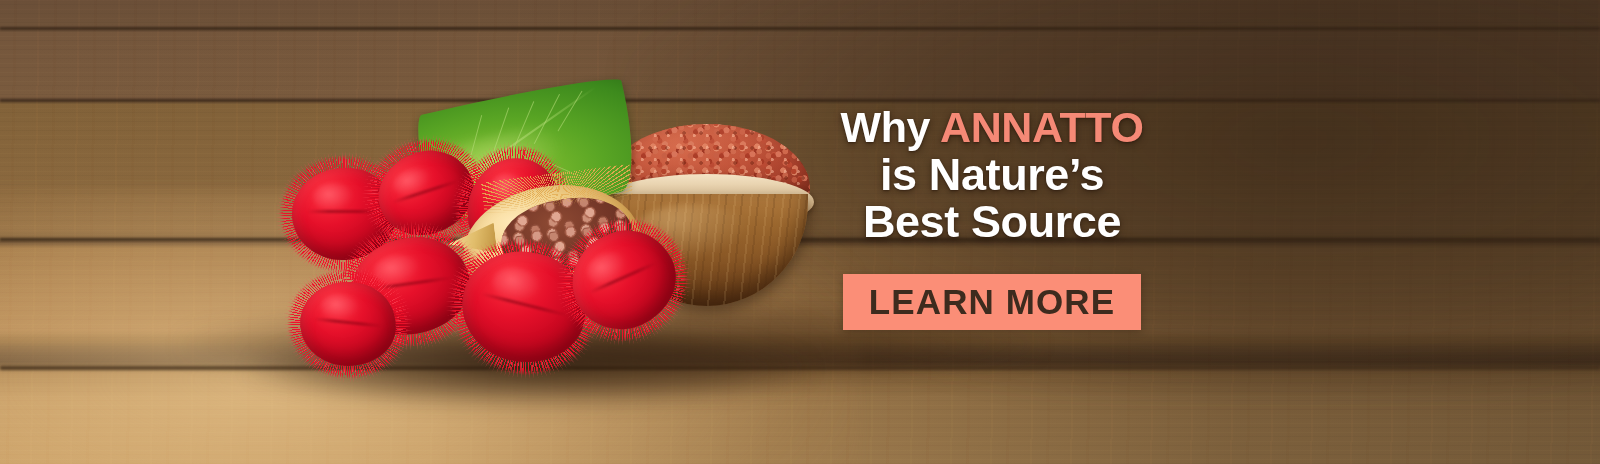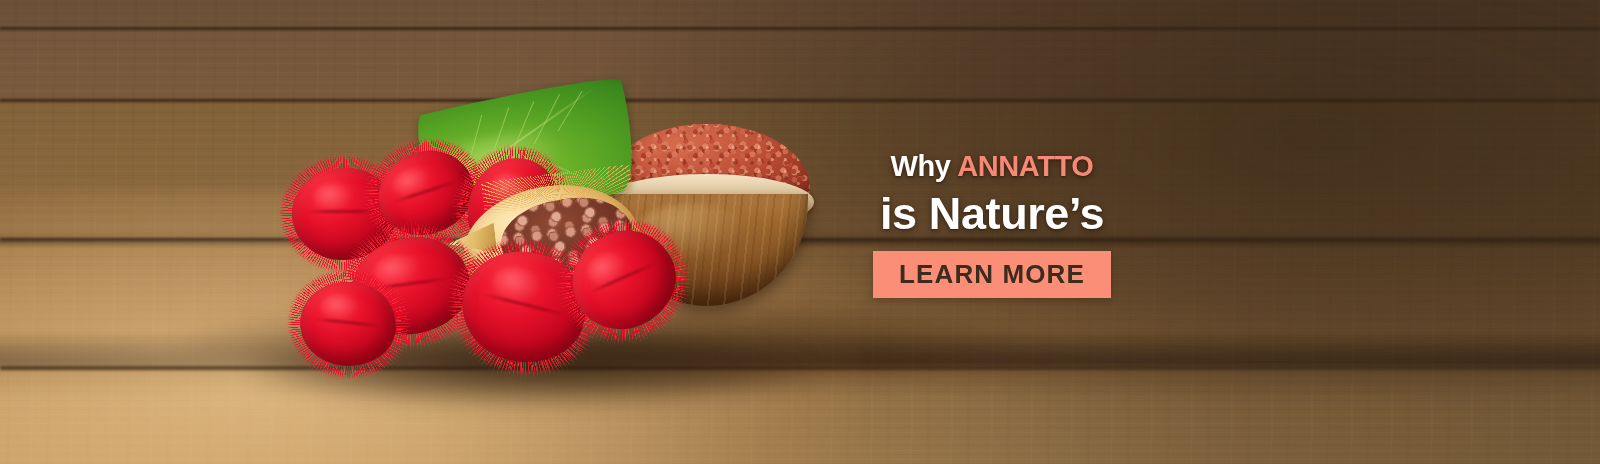--- a/index.html
+++ b/index.html
@@ -300,30 +300,30 @@
     color:#ffffff;
     font-weight:700;
     font-size:45px;
     line-height:47px;
     letter-spacing:-0.4px;
     text-shadow:0 2px 7px rgba(30,16,6,.52), 0 1px 2px rgba(30,16,6,.45);
     white-space:nowrap;
   }
   .headline .hl-accent{ color:#f58976; }
   .hl-line{display:block;}
-  .hl-line.l1{ font-size:29px;margin-top:39px; }
+  .hl-line.l1{ font-size:43px; }
 
   .cta{
     display:inline-block;
-    margin-top:14px;
+    margin-top:29px;
     padding:10px 26px 11px;
     background:#fb8e77;
     color:#3d2b1e;
     font-weight:700;
-    font-size:26px;
+    font-size:35px;
     line-height:1;
     letter-spacing:1.1px;
     border:0;
     cursor:pointer;
     text-decoration:none;
     font-family:"Liberation Sans",sans-serif;
     box-shadow:0 2px 8px rgba(30,16,6,.30);
   }
 </style>
 </head>
@@ -435,17 +435,18 @@
       <div class="pod-core"></div>
       <div class="pod-hi"></div>
       <div class="pod-crease"></div>
     </div>
   </div>
 
   <div class="copy">
     <h1 class="headline">
       <span class="hl-line l1"><span>Why </span><span class="hl-accent">ANNATTO</span></span>
       <span class="hl-line">is Nature’s</span>
+      <span class="hl-line">Best Source</span>
     </h1>
     <a class="cta" href="#">LEARN MORE</a>
   </div>
 
 </div>
 
 </body></html>

